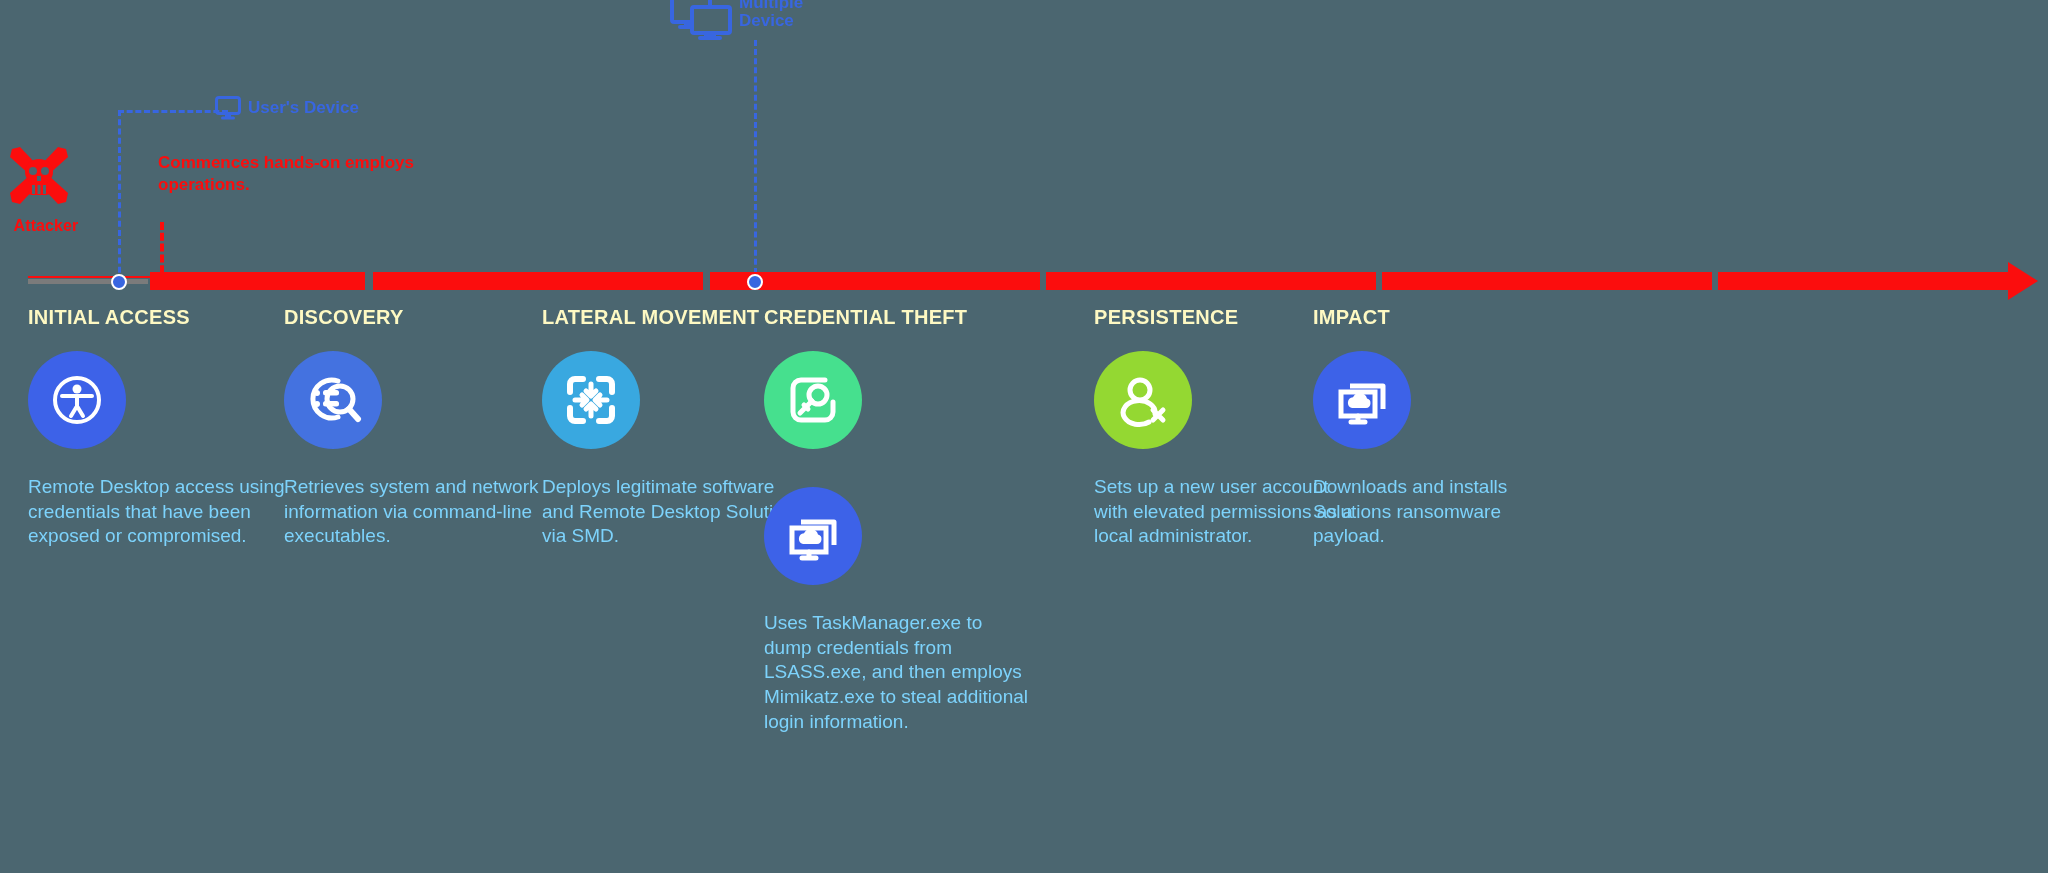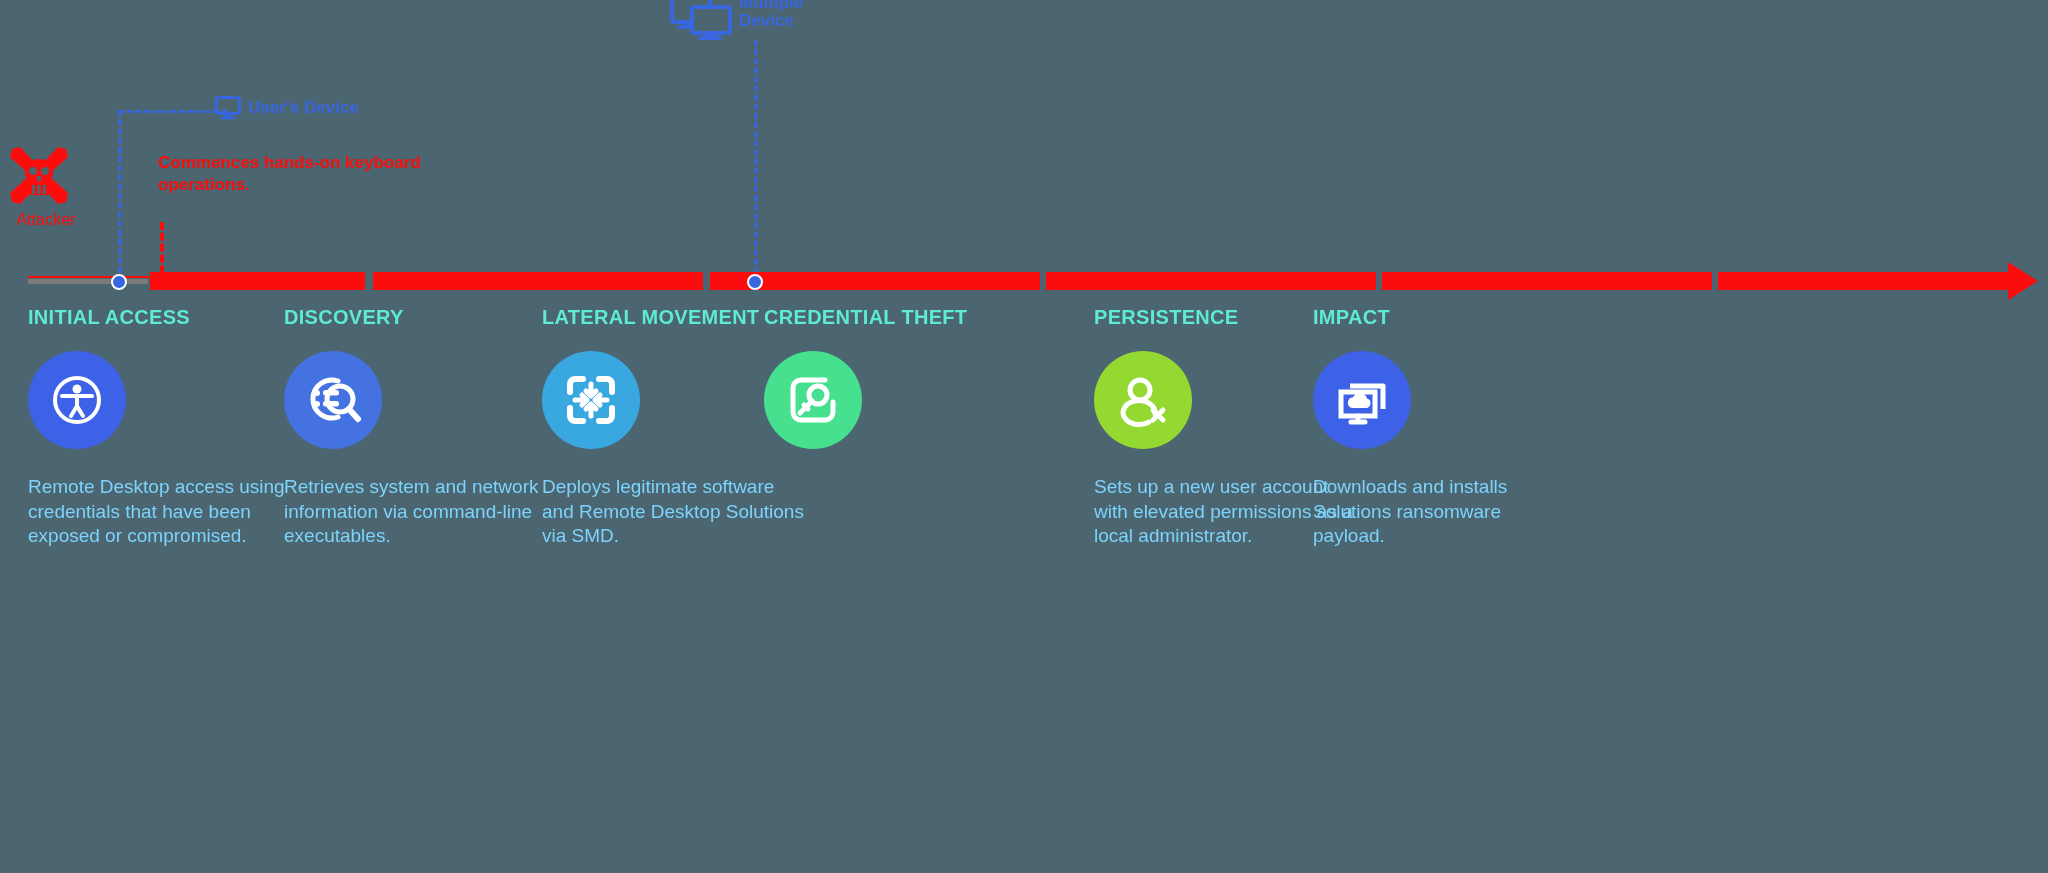--- a/index.html
+++ b/index.html
@@ -23,23 +23,23 @@
     position: absolute;
     left: 6px;
     top: 145px;
     width: 80px;
     text-align: center;
   }
   .skull-icon { display: block; margin: 0 auto; }
   .attacker-label {
     color: #fb0d0d;
     font-size: 16px;
-    font-weight: normal;
+    font-weight: bold;
     letter-spacing: .1px;
-    margin-top: 4px;
+    margin-top: 10px;
     white-space: nowrap;
   }
 
   
   .device-callout {
     position: absolute;
     display: flex;
     align-items: center;
     gap: 7px;
     color: #3866e0;
@@ -126,21 +126,21 @@
     top: -10px;
     width: 0; height: 0;
     border-top: 19px solid transparent;
     border-bottom: 19px solid transparent;
     border-left: 30px solid #fb0d0d;
   }
 
   
   .stage-col { position: absolute; top: 306px; width: 280px; }
   .stage-title {
-    color: #5eead4;
+    color: #fef9c3;
     font-size: 20px;
     font-weight: bold;
     letter-spacing: .3px;
     white-space: nowrap;
     margin: 0 0 22px 0;
   }
   .stage-icon {
     width: 98px; height: 98px;
     border-radius: 50%;
     display: flex;
@@ -208,21 +208,21 @@
         <rect x="34" y="39" width="12" height="4" fill="#3866e0"></rect>
         <rect x="28" y="42" width="24" height="4" rx="2" fill="#3866e0"></rect>
       </svg>
     </span>
     <span class="label-stack">
       <span>Multiple</span><br>
       <span>Device</span>
     </span>
   </div>
 
-  <div class="hands-on-note">Commences hands-on keyboard operations.</div>
+  <div class="hands-on-note">Commences hands-on employs operations.</div>
 
   <div class="red-hairline"></div>
   <div class="grey-stub"></div>
 
   <div class="timeline">
     <div class="tl-seg" style="left:150px;width:215px;"></div>
     <div class="tl-seg" style="left:373px;width:330px;"></div>
     <div class="tl-seg" style="left:710px;width:330px;"></div>
     <div class="tl-seg" style="left:1046px;width:330px;"></div>
     <div class="tl-seg" style="left:1382px;width:330px;"></div>
@@ -283,20 +283,31 @@
     <div class="stage-title">CREDENTIAL THEFT</div>
     <div class="stage-icon" style="background:#46e08e;">
       <svg width="56" height="56" viewBox="0 0 56 56">
         <path d="M40 8 h-24 a8 8 0 0 0 -8 8 v24 a8 8 0 0 0 8 8 h24 a8 8 0 0 0 8 -8 v-10" fill="none" stroke="#ffffff" stroke-width="5" stroke-linecap="round"></path>
         <circle cx="33" cy="23" r="9" fill="none" stroke="#ffffff" stroke-width="5"></circle>
         <path d="M27 29 L15 41" stroke="#ffffff" stroke-width="5" stroke-linecap="round"></path>
         <path d="M19 33 l4 4" stroke="#ffffff" stroke-width="5" stroke-linecap="round"></path>
       </svg>
     </div>
 
+    <div class="stage-sub">
+      <div class="stage-icon" style="background:#3d62e8;">
+        <svg width="56" height="56" viewBox="0 0 56 56">
+          <path d="M16 14 h33 v23" fill="none" stroke="#ffffff" stroke-width="5" stroke-linejoin="round"></path>
+          <rect x="7" y="20" width="34" height="24" fill="none" stroke="#ffffff" stroke-width="5"></rect>
+          <path d="M24 44 v5 M17 50 h14" stroke="#ffffff" stroke-width="5" stroke-linecap="round"></path>
+          <path d="M18 36 a5.5 5.5 0 0 1 1 -10.8 a7.5 7.5 0 0 1 14 1.4 a4.8 4.8 0 0 1 -1 9.4 Z" fill="#ffffff"></path>
+        </svg>
+      </div>
+      <div class="stage-desc">Uses TaskManager.exe to dump credentials from LSASS.exe, and then employs Mimikatz.exe to steal additional login information.</div>
+    </div>
   </div>
 
   <div class="stage-col" style="left:1058px;margin-left:36px;">
     <div class="stage-title">PERSISTENCE</div>
     <div class="stage-icon" style="background:#94d832;">
       <svg width="56" height="56" viewBox="0 0 56 56">
         <circle cx="25" cy="18" r="10" fill="none" stroke="#ffffff" stroke-width="5"></circle>
         <path d="M40 42 a16 12 0 1 0 -6 8" fill="none" stroke="#ffffff" stroke-width="5" stroke-linecap="round"></path>
         <path d="M38 38 l10 10 M48 38 l-10 10" stroke="#ffffff" stroke-width="5" stroke-linecap="round"></path>
       </svg>

